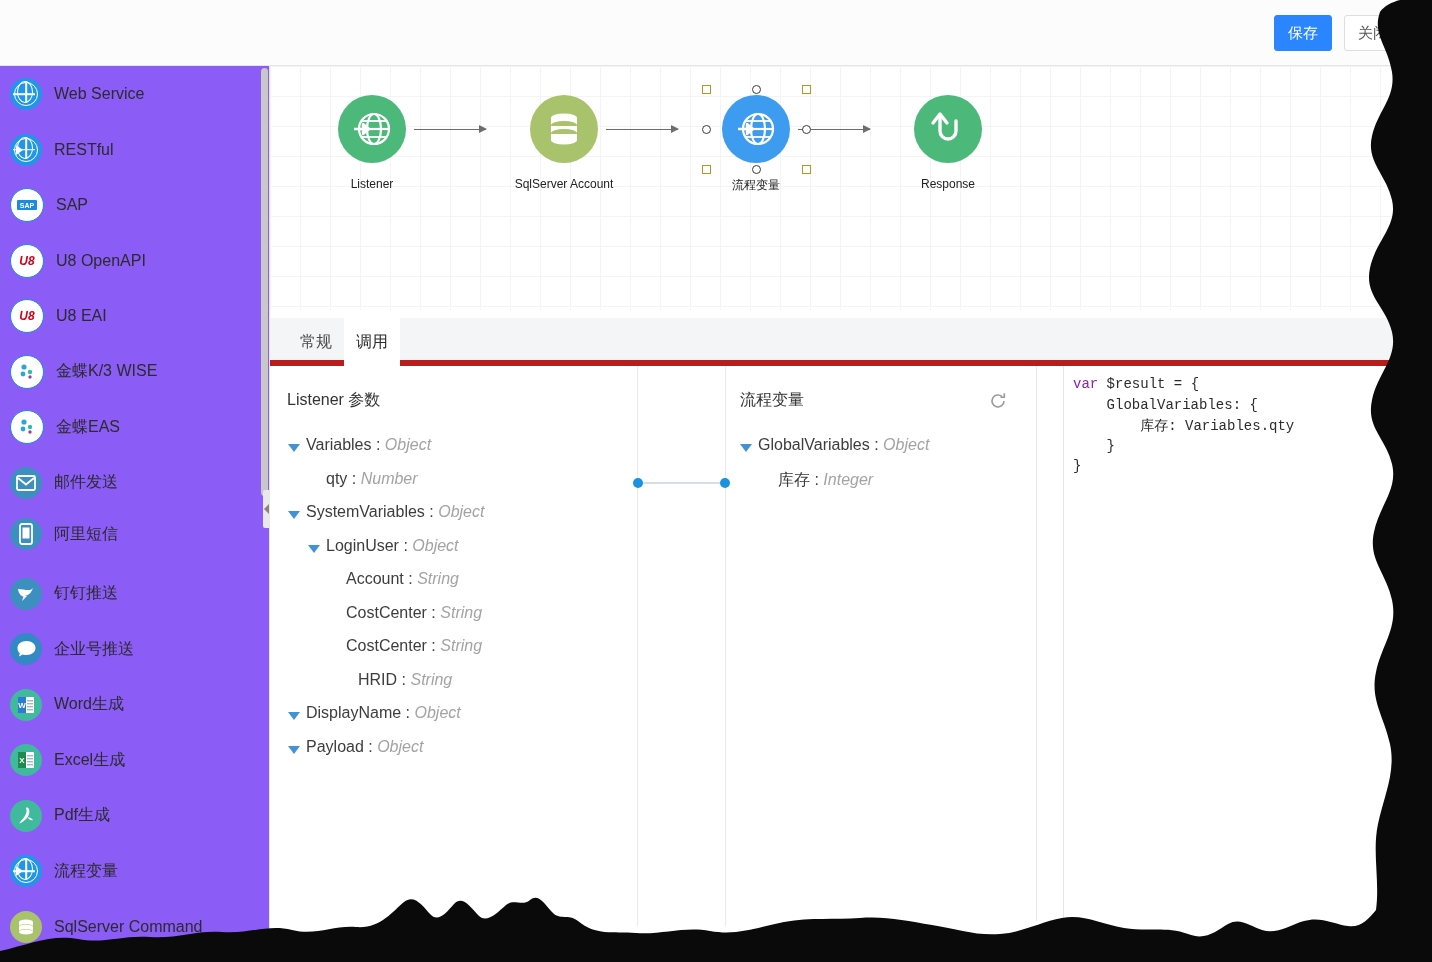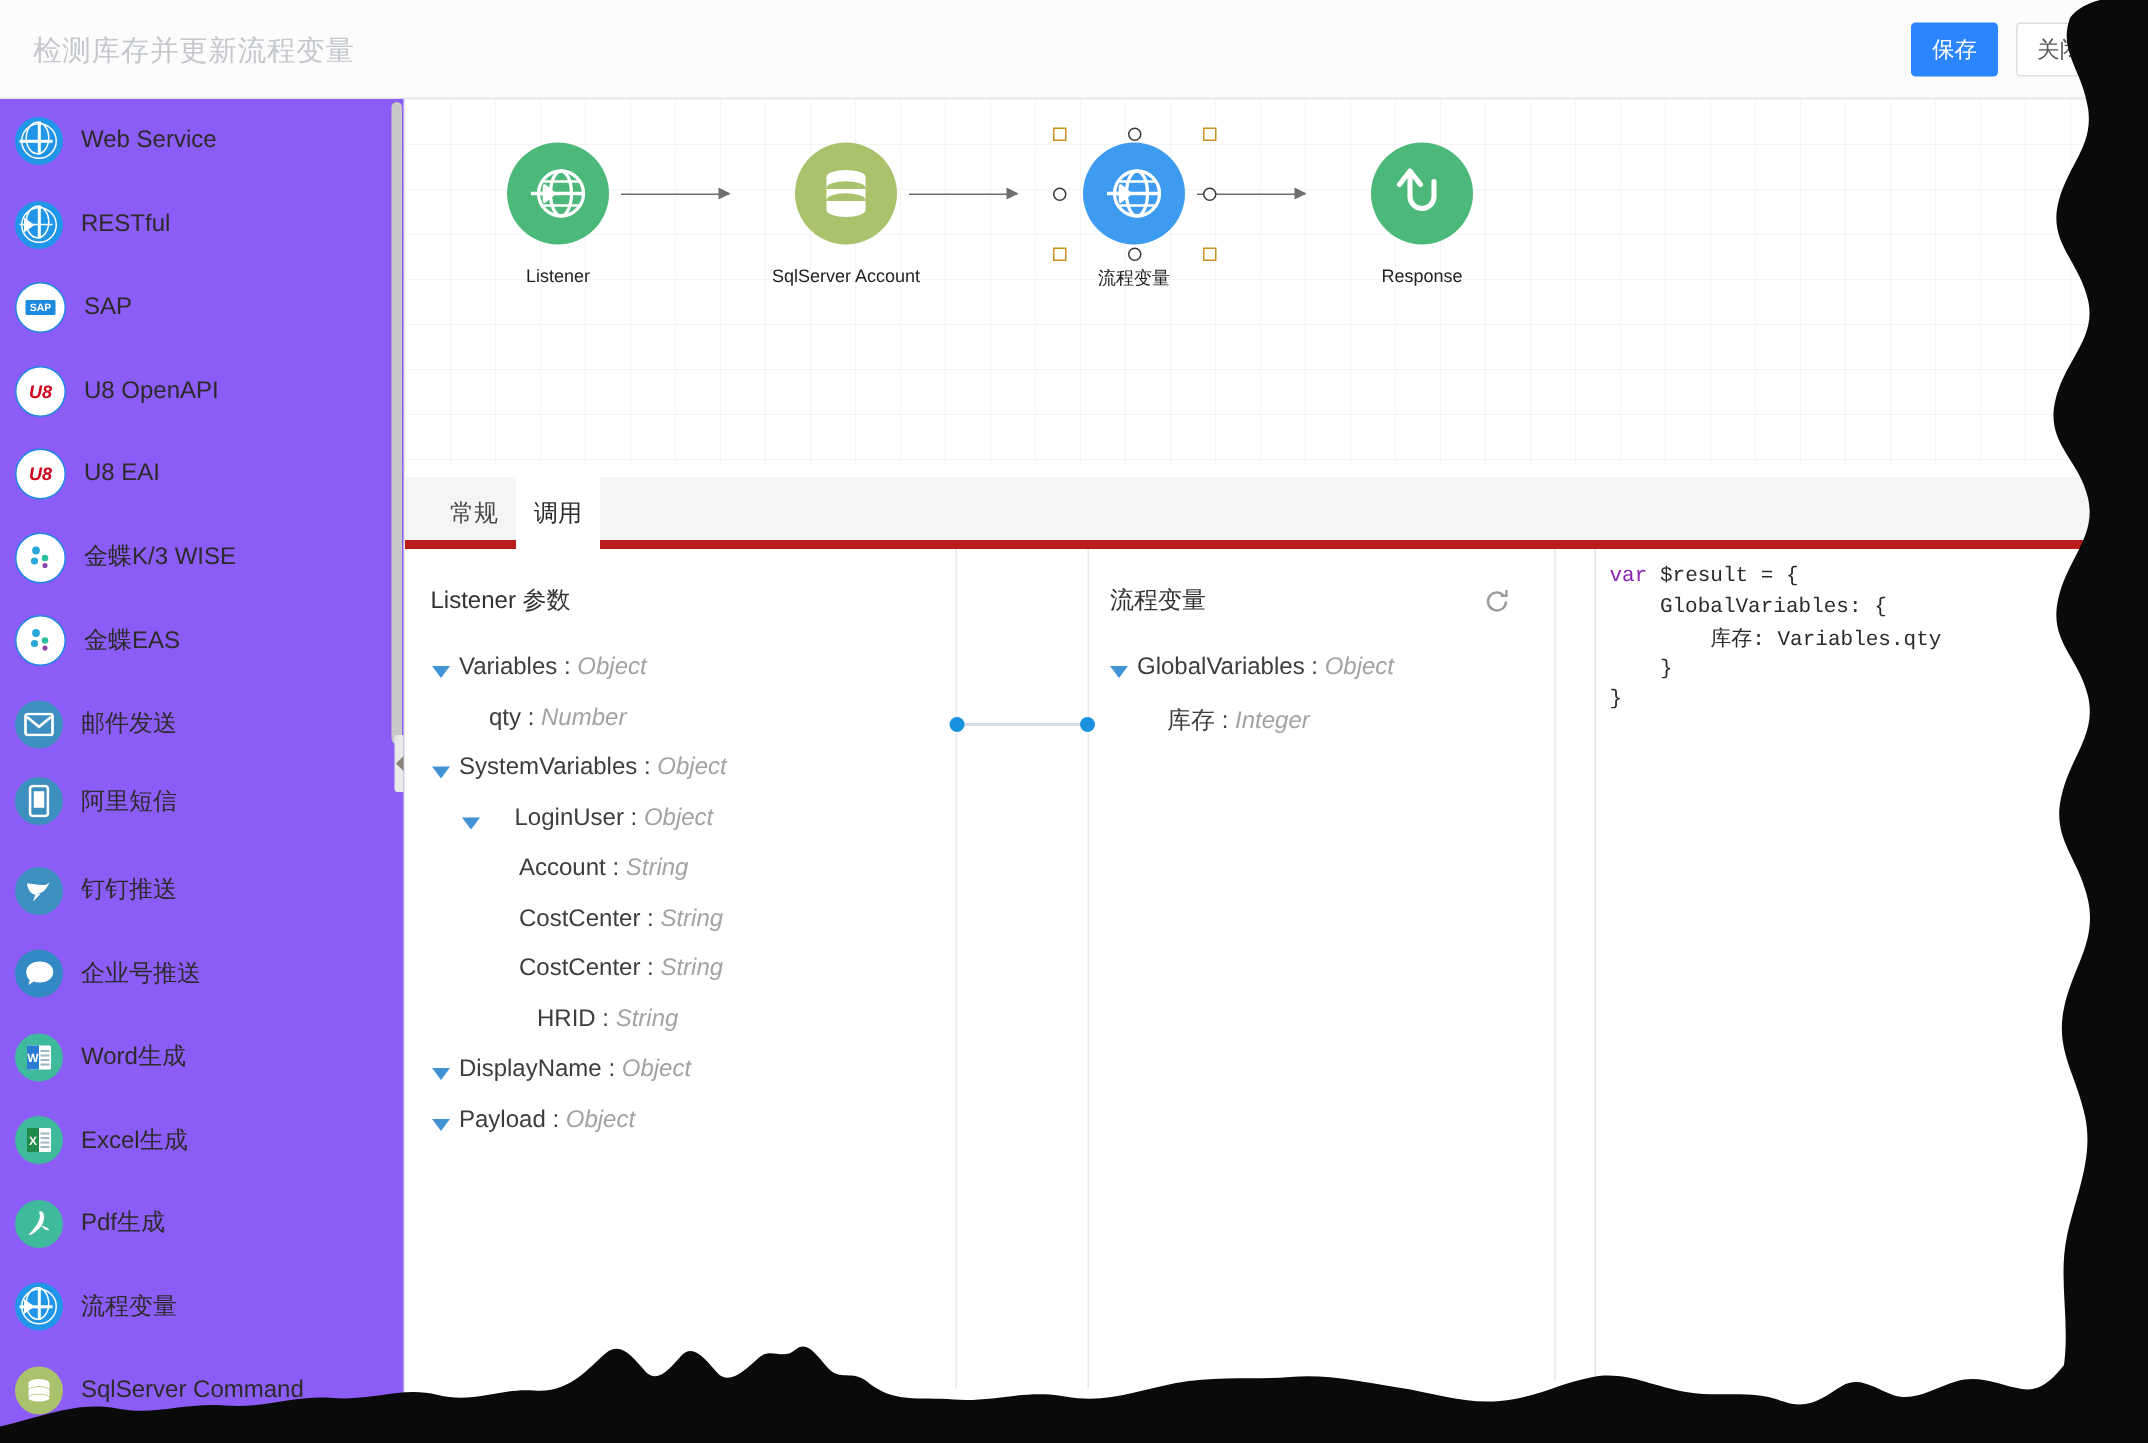--- a/index.html
+++ b/index.html
@@ -76,21 +76,20 @@
 
   
   .torn{position:absolute;left:0;top:0;width:1432px;height:962px;pointer-events:none;}
 </style>
 </head>
 <body>
 
 <div id="app">
 
   <div class="header">
-    <div class="app-title">检测库存并更新流程变量</div>
     <div class="btn btn-save">保存</div>
     <div class="btn btn-close">关闭</div>
   </div>
 
   <div class="sidebar">
     <div id="side-list">
         <div class="side-item" style="top: 8px;">
           <div class="side-ico" style="background: rgb(33, 150, 232);">
             <div class="g-globe">
               <i></i>
@@ -322,21 +321,21 @@
     <div class="vdiv" style="left:455px"></div>
 
     <div class="pane-title" style="left:17px;top:24px;">Listener 参数</div>
     <div id="left-tree">
         <div class="caret" style="left: 18px; top: 78px;"></div>
         <div class="tree-row" style="left: 36px; top: 70px;"><span class="tree-name">Variables</span><span class="tree-name"> : </span><span class="tree-type">Object</span></div>
         <div class="tree-row" style="left: 56px; top: 103.5px;"><span class="tree-name">qty</span><span class="tree-name"> : </span><span class="tree-type">Number</span></div>
         <div class="caret" style="left: 18px; top: 145px;"></div>
         <div class="tree-row" style="left: 36px; top: 137px;"><span class="tree-name">SystemVariables</span><span class="tree-name"> : </span><span class="tree-type">Object</span></div>
         <div class="caret" style="left: 38px; top: 178.5px;"></div>
-        <div class="tree-row" style="left: 73px; top: 170.5px;"><span class="tree-name">LoginUser</span><span class="tree-name"> : </span><span class="tree-type">Object</span></div>
+        <div class="tree-row" style="left: 56px; top: 170.5px;"><span class="tree-name">LoginUser</span><span class="tree-name"> : </span><span class="tree-type">Object</span></div>
         <div class="tree-row" style="left: 76px; top: 204px;"><span class="tree-name">Account</span><span class="tree-name"> : </span><span class="tree-type">String</span></div>
         <div class="tree-row" style="left: 76px; top: 237.5px;"><span class="tree-name">CostCenter</span><span class="tree-name"> : </span><span class="tree-type">String</span></div>
         <div class="tree-row" style="left: 76px; top: 271px;"><span class="tree-name">CostCenter</span><span class="tree-name"> : </span><span class="tree-type">String</span></div>
         <div class="tree-row" style="left: 88px; top: 304.5px;"><span class="tree-name">HRID</span><span class="tree-name"> : </span><span class="tree-type">String</span></div>
         <div class="caret" style="left: 18px; top: 346px;"></div>
         <div class="tree-row" style="left: 36px; top: 338px;"><span class="tree-name">DisplayName</span><span class="tree-name"> : </span><span class="tree-type">Object</span></div>
         <div class="caret" style="left: 18px; top: 379.5px;"></div>
         <div class="tree-row" style="left: 36px; top: 371.5px;"><span class="tree-name">Payload</span><span class="tree-name"> : </span><span class="tree-type">Object</span></div>
       </div>
 

